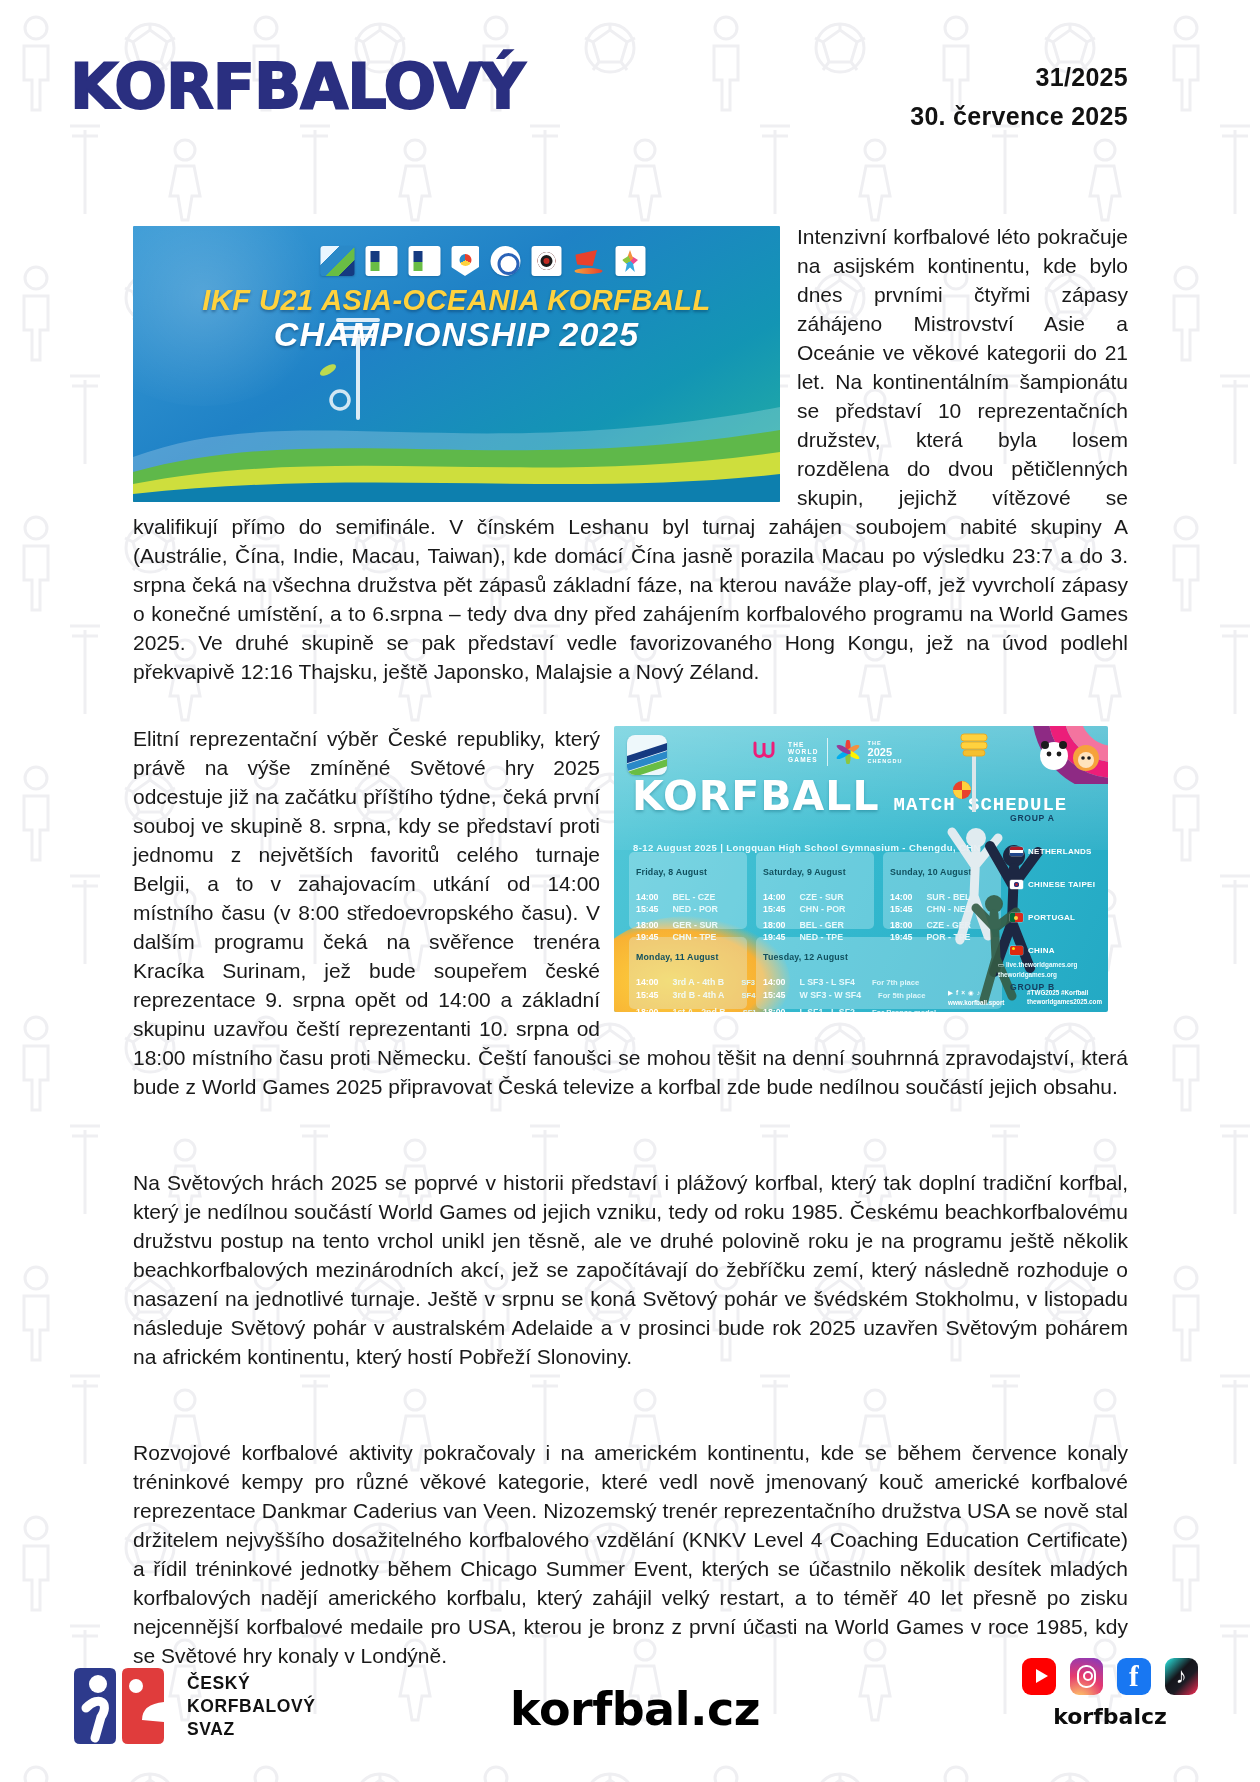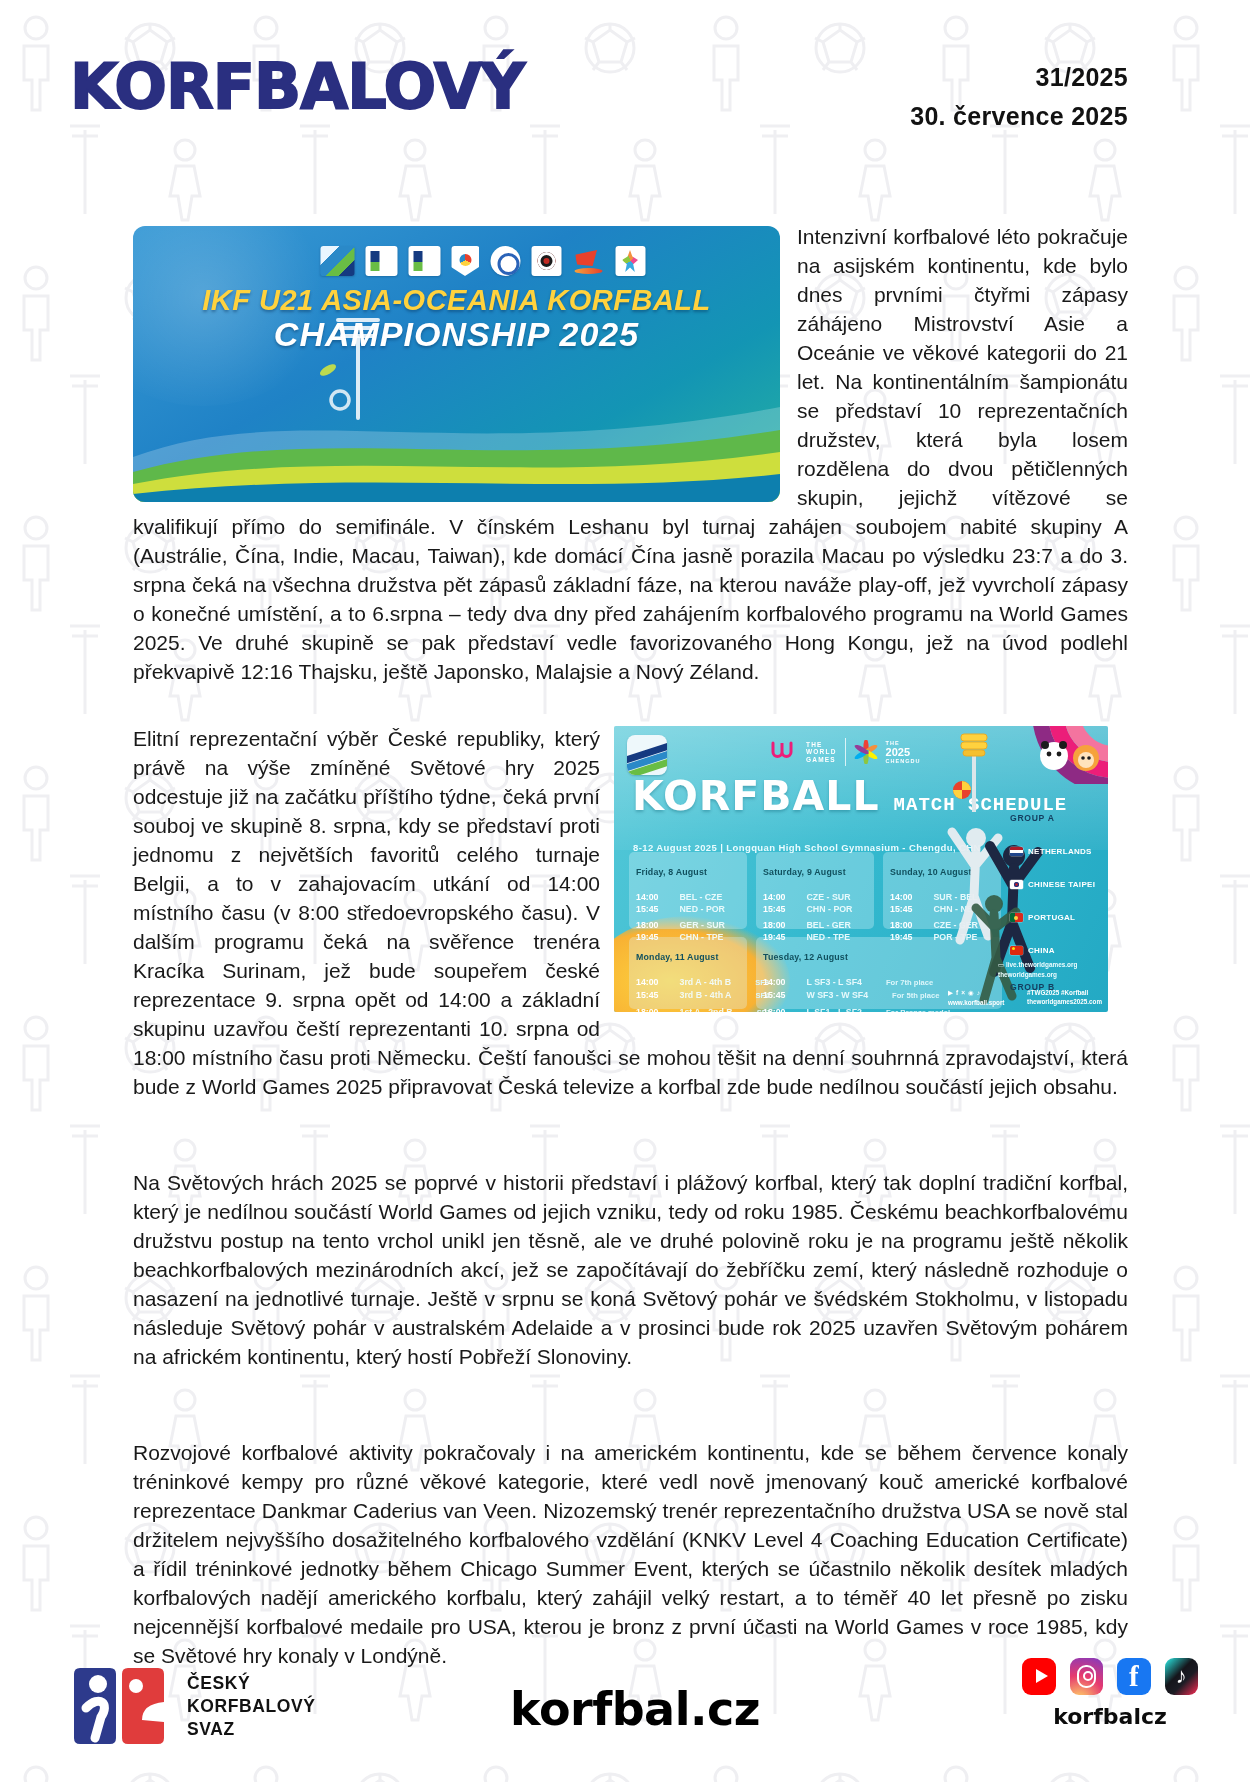--- a/index.html
+++ b/index.html
@@ -18,21 +18,21 @@
 
   
   .body-col { position:absolute; left:133px; top:222px; width:995px; z-index:3;
               font-size:21px; line-height:29px; text-align:justify; color:#191919; }
   .sec::after { content:""; display:block; clear:both; }
   .sec2 { margin-top:38px; }
   .standalone { margin-top:67px; }
 
   
   .banner1 { float:left; width:647px; height:276px; margin:4px 17px 8px 0; position:relative;
-             overflow:hidden; border-radius:12px;
+             overflow:hidden; border-radius:1px;
              background:linear-gradient(150deg,#3b9bd6 0%,#1f82c6 40%,#1395b4 72%,#27b3a0 100%); }
   .b1-glow { position:absolute; left:-60px; top:-40px; width:260px; height:220px; border-radius:50%;
              background:radial-gradient(circle,rgba(255,255,255,.18),transparent 70%); }
   .b1-logos { position:absolute; top:20px; left:50%; transform:translateX(-42%);
               display:flex; gap:11px; align-items:center; }
   .lg { height:30px; border-radius:3px; flex:0 0 auto; box-shadow:0 1px 2px rgba(0,40,80,.25); }
   .lg1 { width:34px; background:linear-gradient(135deg,#eaf6ff 0 30%,#2a89c8 30% 55%,#69bd45 55% 75%,#153a80 75%); }
   .lg2,.lg3 { width:32px; background:#fff; position:relative; }
   .lg2::after,.lg3::after { content:""; position:absolute; left:5px; top:5px; width:9px; height:20px;
               background:linear-gradient(#153a80 55%,#69bd45 55%); }
@@ -75,42 +75,42 @@
              overflow:hidden; border-radius:2px;
              background:linear-gradient(115deg,#55c8d8 0%,#35bacf 45%,#23a9c4 100%); }
   .b2-topband { position:absolute; left:0; top:0; right:0; height:124px;
                 background:linear-gradient(180deg,rgba(255,255,255,.30),rgba(255,255,255,.05)); }
   .b2-ikf { position:absolute; left:13px; top:9px; width:40px; height:40px; border-radius:8px;
             background:#eef8fb; overflow:hidden; box-shadow:0 1px 2px rgba(0,60,80,.25); }
   .b2-ikf i { position:absolute; left:-6px; top:20px; width:56px; height:7px; transform:rotate(-18deg); display:block; }
   .b2-ikf .s1 { background:#153a80; top:14px; }
   .b2-ikf .s2 { background:#2a89c8; top:22px; }
   .b2-ikf .s3 { background:#69bd45; top:30px; }
-  .b2-twg { position:absolute; left:156px; top:12px; display:flex; align-items:center; gap:8px; }
+  .b2-twg { position:absolute; left:138px; top:12px; display:flex; align-items:center; gap:8px; }
   .twg-text,.cd-text { color:#fff; font-weight:800; }
   .twg-text div { font-size:6.5px; line-height:7.5px; letter-spacing:1.2px; }
   .cd-text .cd-s { font-size:5.5px; line-height:6.5px; letter-spacing:1px; }
   .cd-text .cd-b { font-size:11px; line-height:11px; font-weight:900; }
   .b2-div { width:1px; height:28px; background:rgba(255,255,255,.75); }
   .b2-titlebar { position:absolute; left:18px; top:56px; display:flex; align-items:baseline; gap:14px; }
   .b2-title { font-size:41px; font-weight:900; color:#fff; letter-spacing:1px;
               font-family:"DejaVu Sans",sans-serif; text-shadow:0 2px 3px rgba(0,80,100,.3); }
   .b2-subtitle { font-size:19px; font-weight:900; color:#fff; letter-spacing:1px;font-family:Liberation Mono, monospace; }
   .b2-venue { position:absolute; left:19px; top:107px; font-size:9.5px; color:#e9fcff;
               font-weight:600; letter-spacing:0.4px; }
   .orange-blob { position:absolute; left:-24px; top:190px; width:200px; height:130px; border-radius:50%;
                  background:radial-gradient(ellipse at 40% 50%,#fdd23f 0%,#f8b133 55%,rgba(248,177,51,0) 72%); z-index:1; }
   .b2-grid { position:absolute; left:15px; top:126px; width:376px; z-index:2; }
   .b2-row { display:flex; gap:9px; margin-bottom:8px; }
   .day-panel { width:118px; height:77px; box-sizing:border-box; padding:6px 7px 16px;
                background:rgba(220,247,252,0.32); border-radius:5px; }
   .b2-row2 .day-panel { height:72px; }
   .day-panel.wide { width:246px; }
   .day-head { color:#11505e; font-weight:800; font-size:8.8px; margin-bottom:4px; letter-spacing:0.2px; }
-  .match-row { display:flex; align-items:baseline; gap:21px; font-size:8.8px; line-height:12px; white-space:nowrap; }
+  .match-row { display:flex; align-items:baseline; gap:14px; font-size:8.8px; line-height:12px; white-space:nowrap; }
   .match-row.gap { margin-top:4px; }
   .m-time { color:#ffffff; font-weight:800; }
   .m-match { color:#f2feff; font-weight:800; opacity:.92; }
   .m-note { color:#dcf6fa; font-weight:600; font-size:7.6px; margin-left:3px; }
   .b2-mascots { position:absolute; right:0; top:0; width:112px; height:58px; z-index:3; }
   .b2-pole { position:absolute; left:338px; top:4px; z-index:2; }
   .b2-players { position:absolute; left:318px; top:86px; z-index:3; }
   .b2-groups { position:absolute; right:6px; top:70px; width:92px; z-index:5; }
   .group-title { color:#143d5e; font-size:8.6px; font-weight:800; letter-spacing:0.7px; margin:8px 0 4px; }
   .team-row { display:flex; align-items:center; gap:5px; margin-bottom:4px; }

